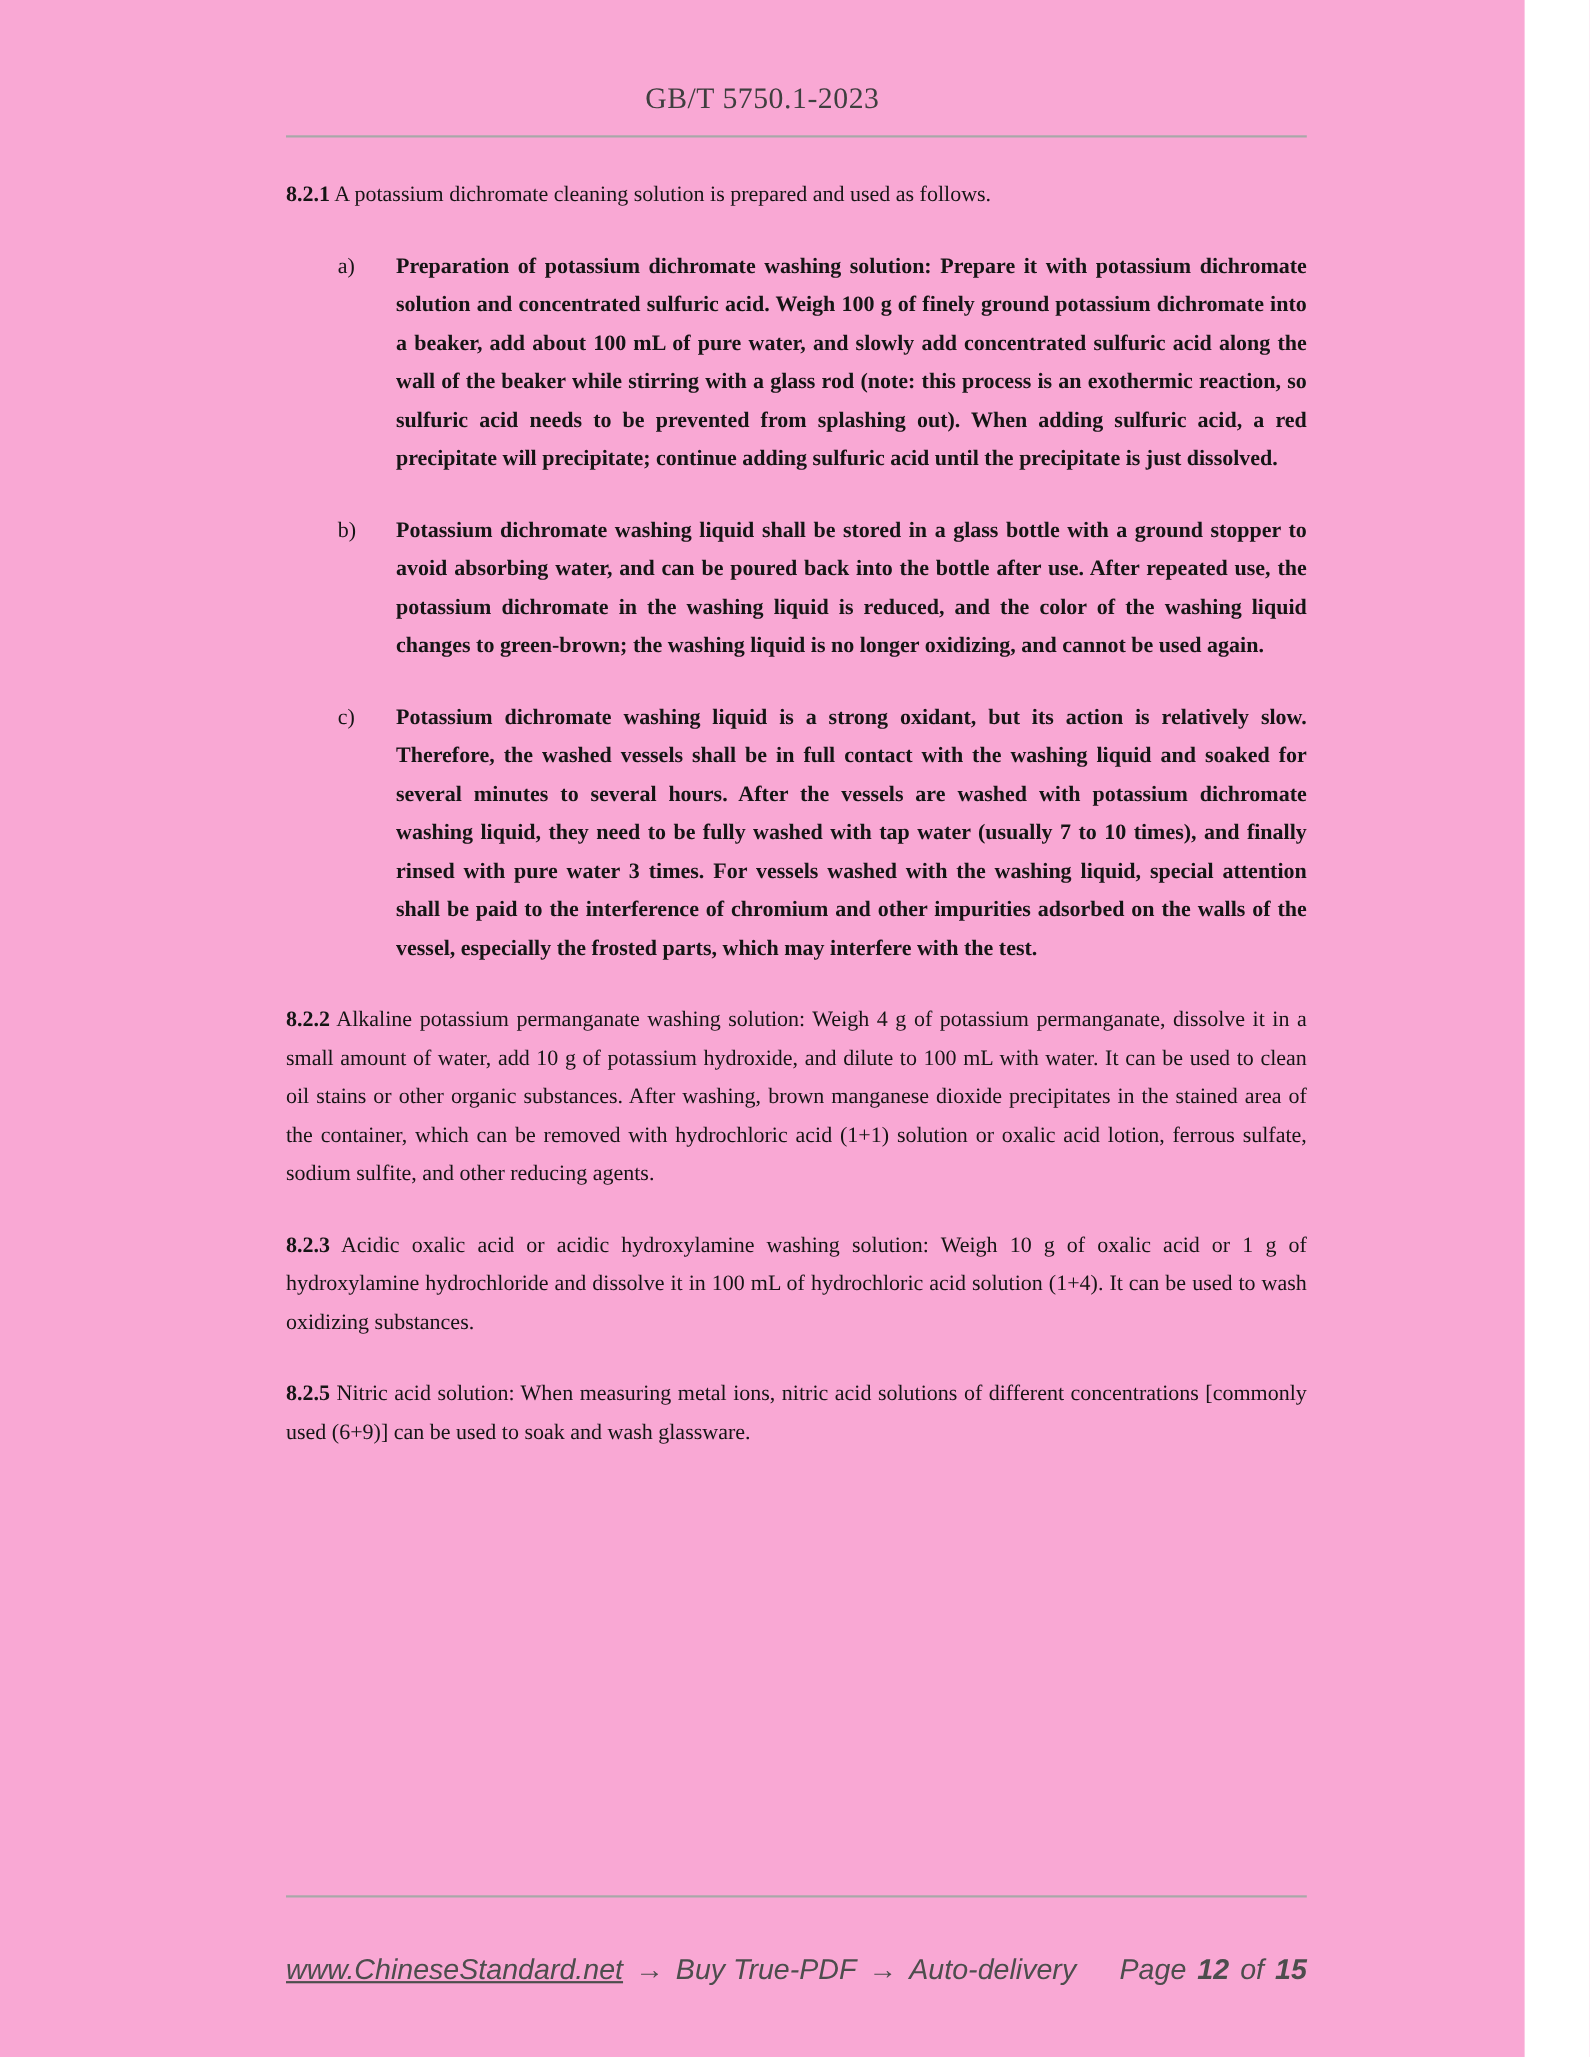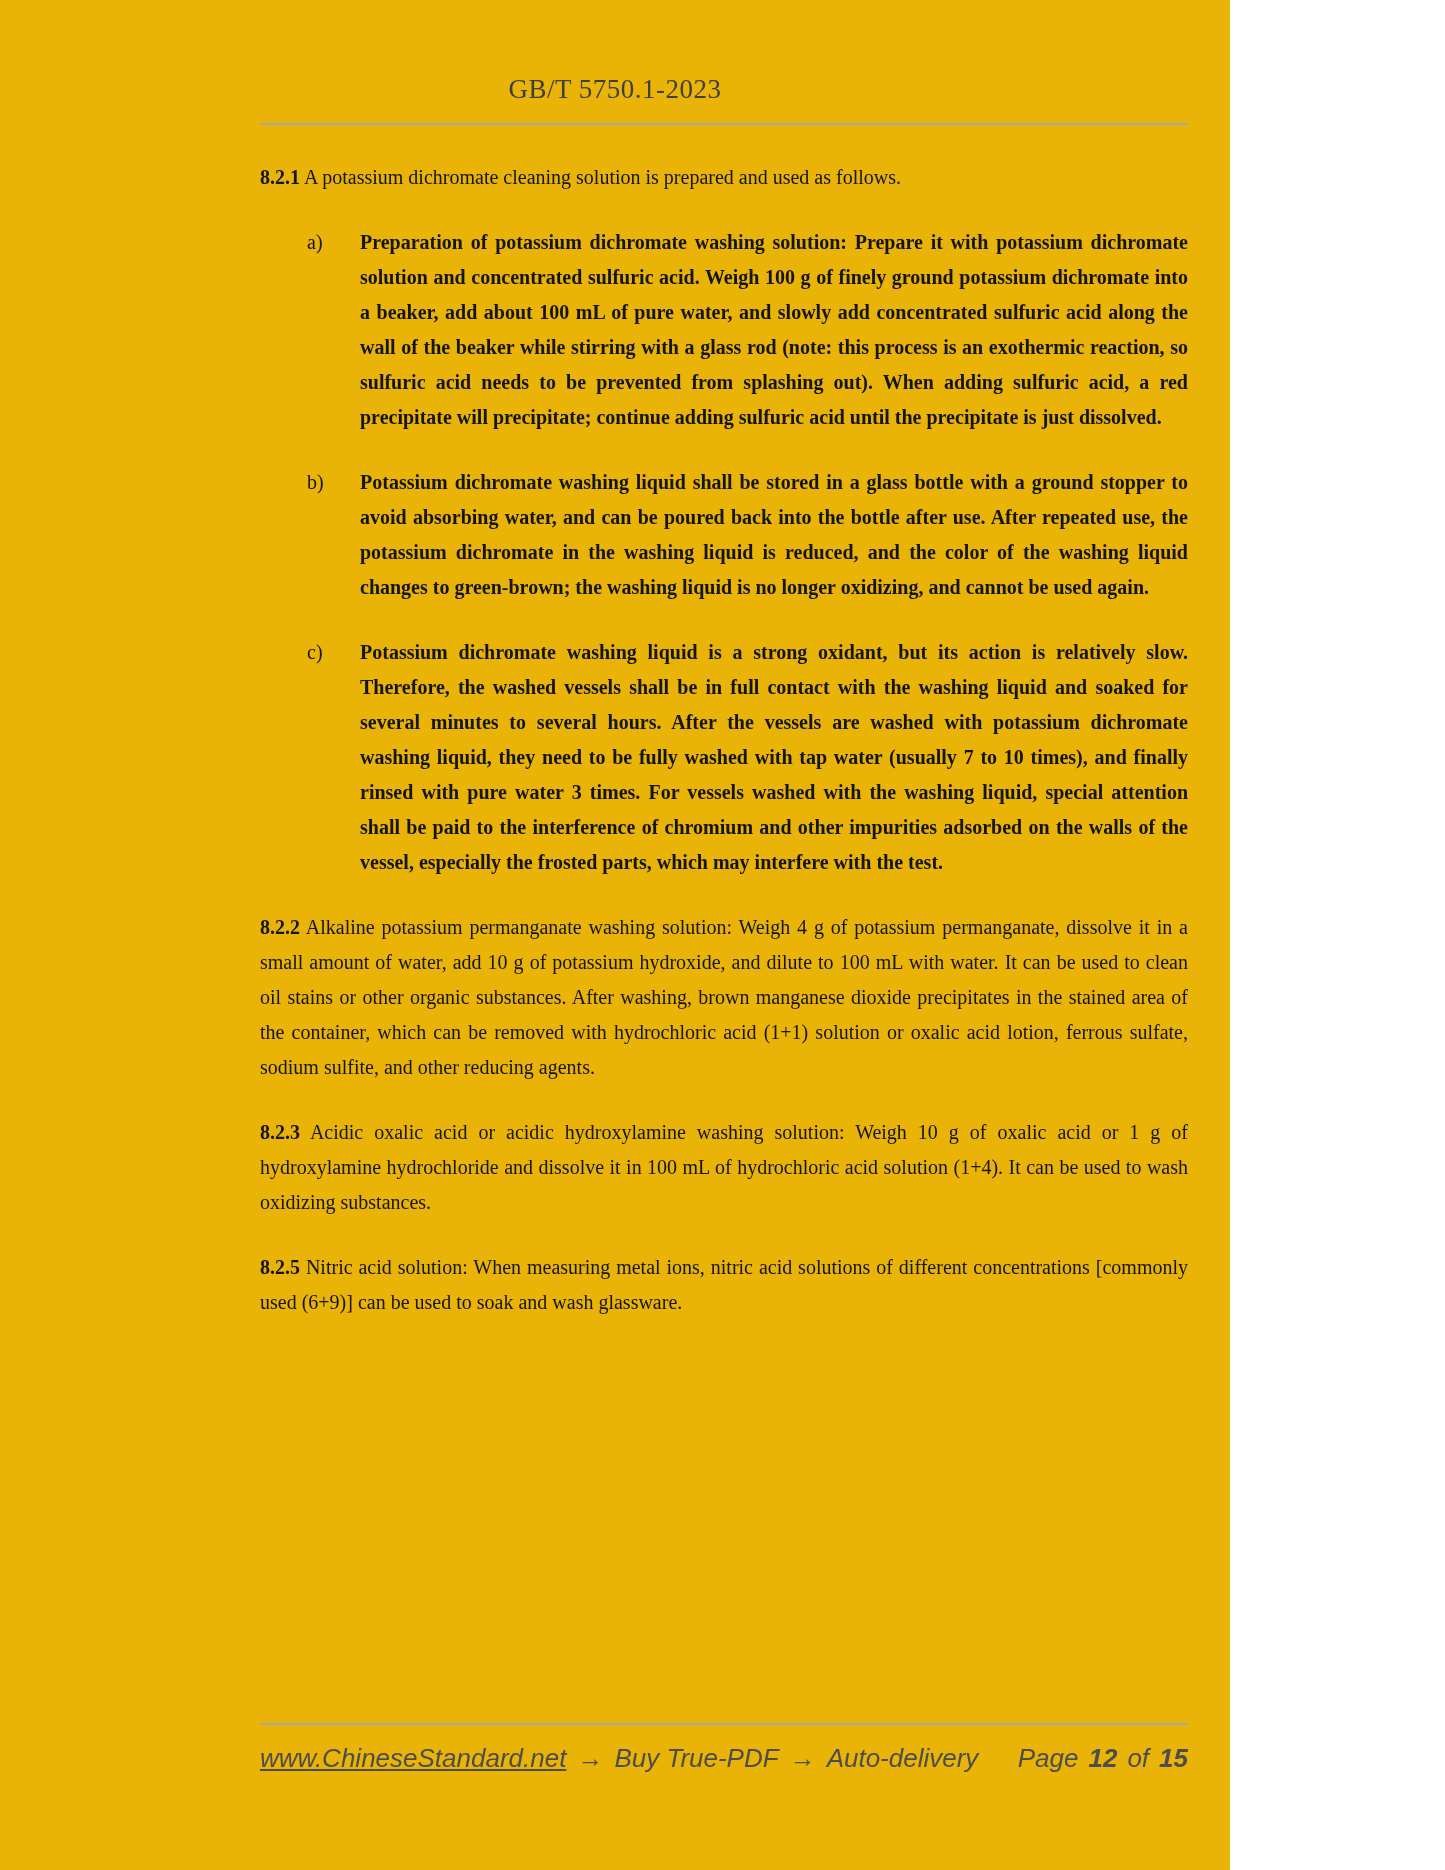--- a/index.html
+++ b/index.html
@@ -2,23 +2,23 @@
 <html style="--body-text: #151515; --header-text: #3f3f3f; --rule: #a8a8a8; --footer-text: #4d4d4d;"><head>
 <meta charset="utf-8">
 <style>
   html, body {
     margin: 0;
     padding: 0;
     background: #ffffff;
   }
   .page {
     position: relative;
-    width: 1230px;
+    width: 1386px;
     height: 1870px;
-    background: #eab308;
+    background: #f9a8d4;
     overflow: hidden;
     font-family: "Liberation Serif", serif;
   }
   .header-title {
     position: absolute;
     top: 74px;
     left: 0;
     width: 100%;
     text-align: center;
     font-size: 27px;
@@ -93,20 +93,21 @@
     align-items: baseline;
     gap: 10px;
   }
   .footer-link {
     color: var(--footer-text, #4d4d4d);
     text-decoration: underline;
     cursor: pointer;
   }
   .footer-right b {
     font-weight: 700;
+    margin-top: 32px;
   }
 </style>
 </head>
 <body>
 
 <div class="page">
 
   <div class="header-title">GB/T 5750.1-2023</div>
 
   <div class="header-rule"></div>

